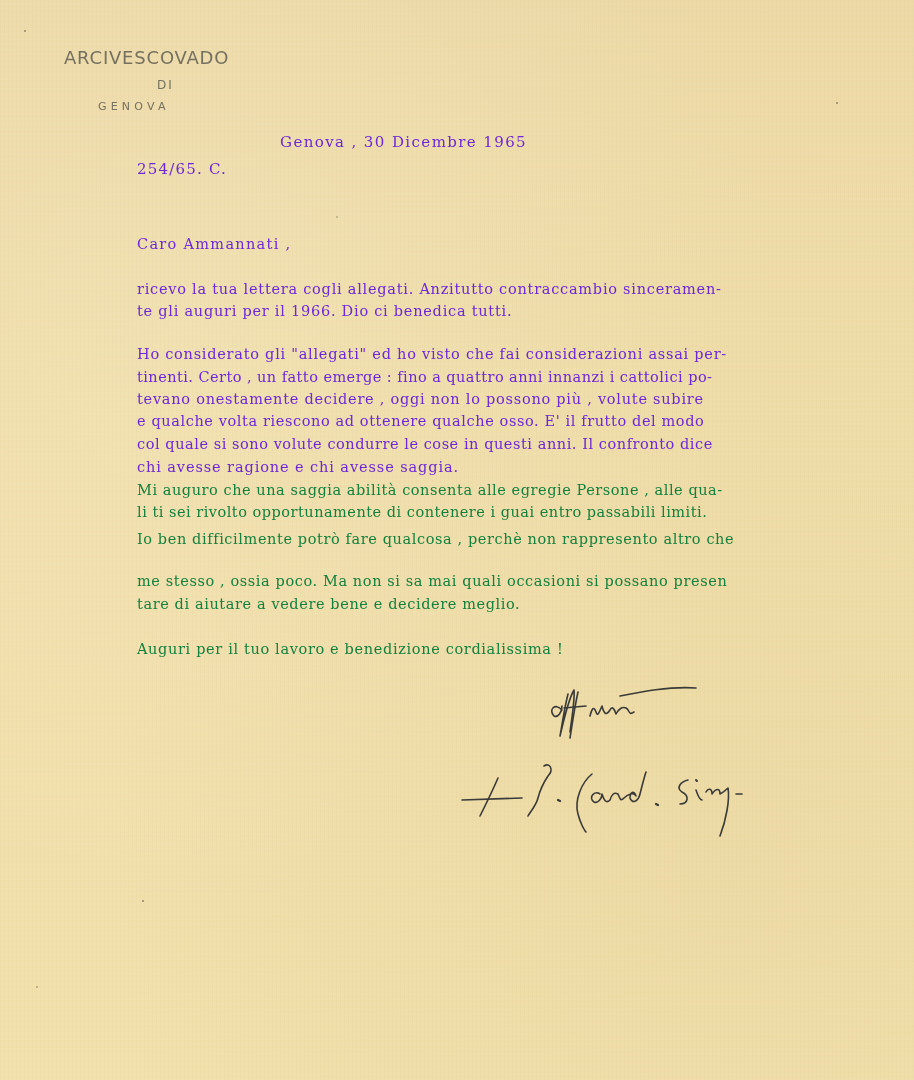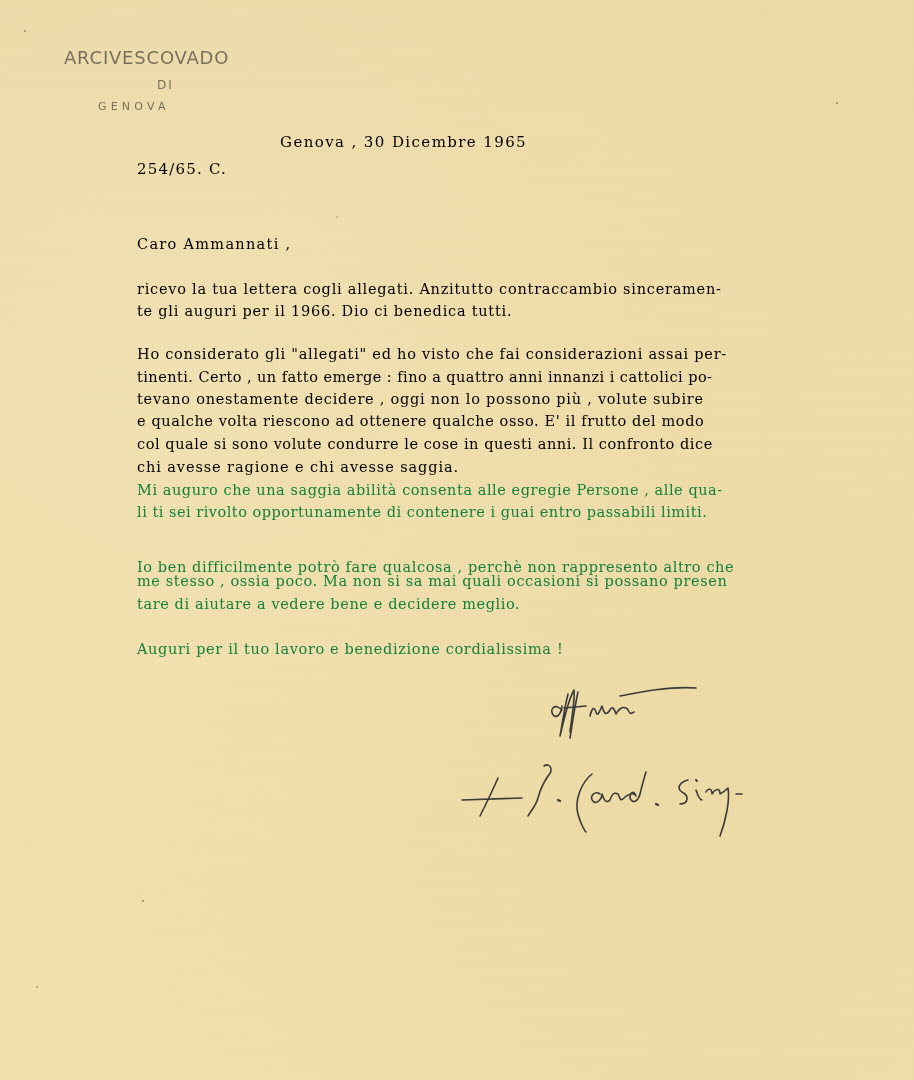--- a/index.html
+++ b/index.html
@@ -34,21 +34,21 @@
     letter-spacing: 1px;
   }
   .lh-1 { left: 64px; top: 47px; letter-spacing: 0.8px; }
   .lh-2 { left: 129px; top: 78px; font-size: 12px; letter-spacing: 2px; margin-left: 28px; }
   .lh-3 { left: 98px; top: 100px; font-size: 11px; letter-spacing: 4.2px; }
 
   .typed {
     position: absolute;
     font-family: "DejaVu Serif", "Liberation Serif", serif;
     font-size: 14.5px;
-    color: #000000;
+    color: #6d28d9;
     white-space: pre;
     letter-spacing: 0.55px;
   }
   .typed.dark { color: #15803d; }
 
   .place-date { left: 280px; top: 133px; letter-spacing: 1.4px; font-size: 15px; }
   .protocol { left: 137px; top: 160px; letter-spacing: 1.2px; font-size: 15px; }
   .salutation { left: 137px; top: 236px; letter-spacing: 1.3px; }
 
   .body-line { left: 137px; }
@@ -91,21 +91,21 @@
 
   <div class="typed body-line" style="top:346px; letter-spacing:0.75px;">Ho considerato gli "allegati" ed ho visto che fai considerazioni assai per-</div>
   <div class="typed body-line" style="top:369px; letter-spacing:0.45px;">tinenti. Certo , un fatto emerge : fino a quattro anni innanzi i cattolici po-</div>
   <div class="typed body-line" style="top:391px; letter-spacing:0.75px;">tevano onestamente decidere , oggi non lo possono più , volute subire</div>
   <div class="typed body-line" style="top:413px; letter-spacing:0.6px;">e qualche volta riescono ad ottenere qualche osso. E' il frutto del modo</div>
   <div class="typed body-line" style="top:436px; letter-spacing:0.55px;">col quale si sono volute condurre le cose in questi anni. Il confronto dice</div>
   <div class="typed body-line" style="top:459px; letter-spacing:0.9px;">chi avesse ragione e chi avesse saggia.</div>
   <div class="typed body-line dark" style="top:482px; letter-spacing:0.55px;">Mi auguro che una saggia abilità consenta alle egregie Persone , alle qua-</div>
   <div class="typed body-line dark" style="top:504px; letter-spacing:0.5px;">li ti sei rivolto opportunamente di contenere i guai entro passabili limiti.</div>
 
-  <div class="typed body-line dark" style="top:559px; letter-spacing:0.6px;">Io ben difficilmente potrò fare qualcosa , perchè non rappresento altro che</div>
+  <div class="typed body-line dark" style="top:531px; letter-spacing:0.6px;">Io ben difficilmente potrò fare qualcosa , perchè non rappresento altro che</div>
   <div class="typed body-line dark" style="top:573px; letter-spacing:0.6px;">me stesso , ossia poco. Ma non si sa mai quali occasioni si possano presen</div>
   <div class="typed body-line dark" style="top:596px; letter-spacing:0.6px;">tare di aiutare a vedere bene e decidere meglio.</div>
 
   <div class="typed body-line dark" style="top:641px; letter-spacing:0.65px;">Auguri per il tuo lavoro e benedizione cordialissima !</div>
 </div>
 
 <svg class="signature" viewBox="0 0 360 180">
   <title>+ G. Card. Siri</title>
   <g fill="none" stroke="#3a3a38" stroke-width="1.6" stroke-linecap="round" stroke-linejoin="round">
 

